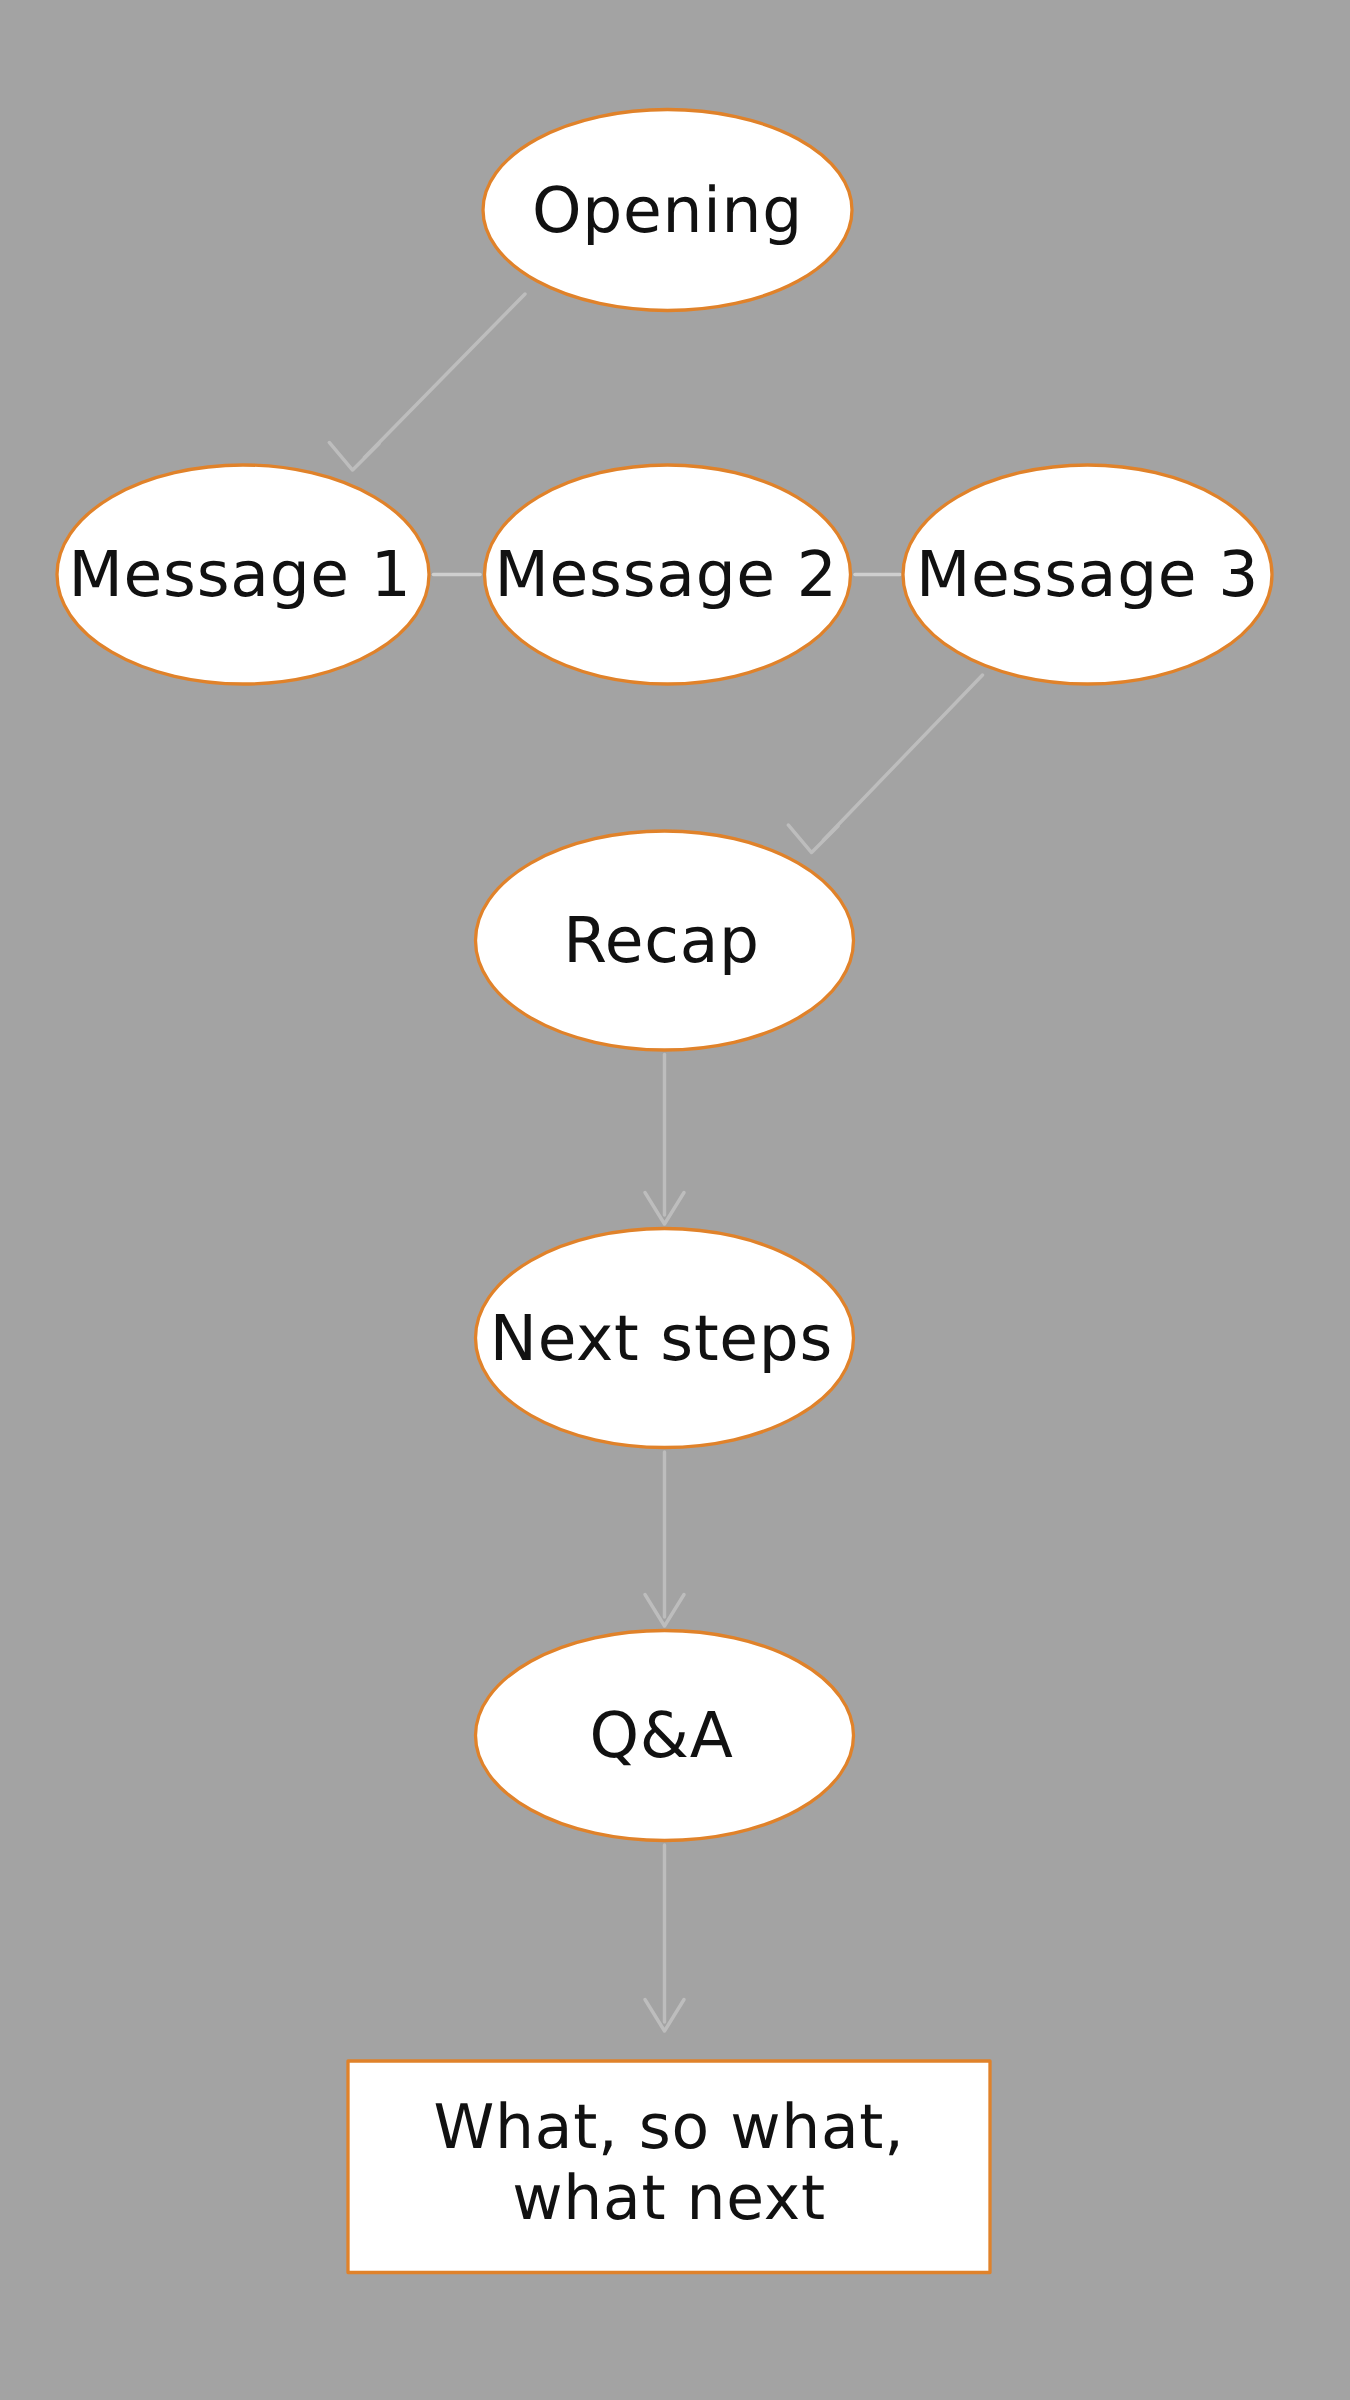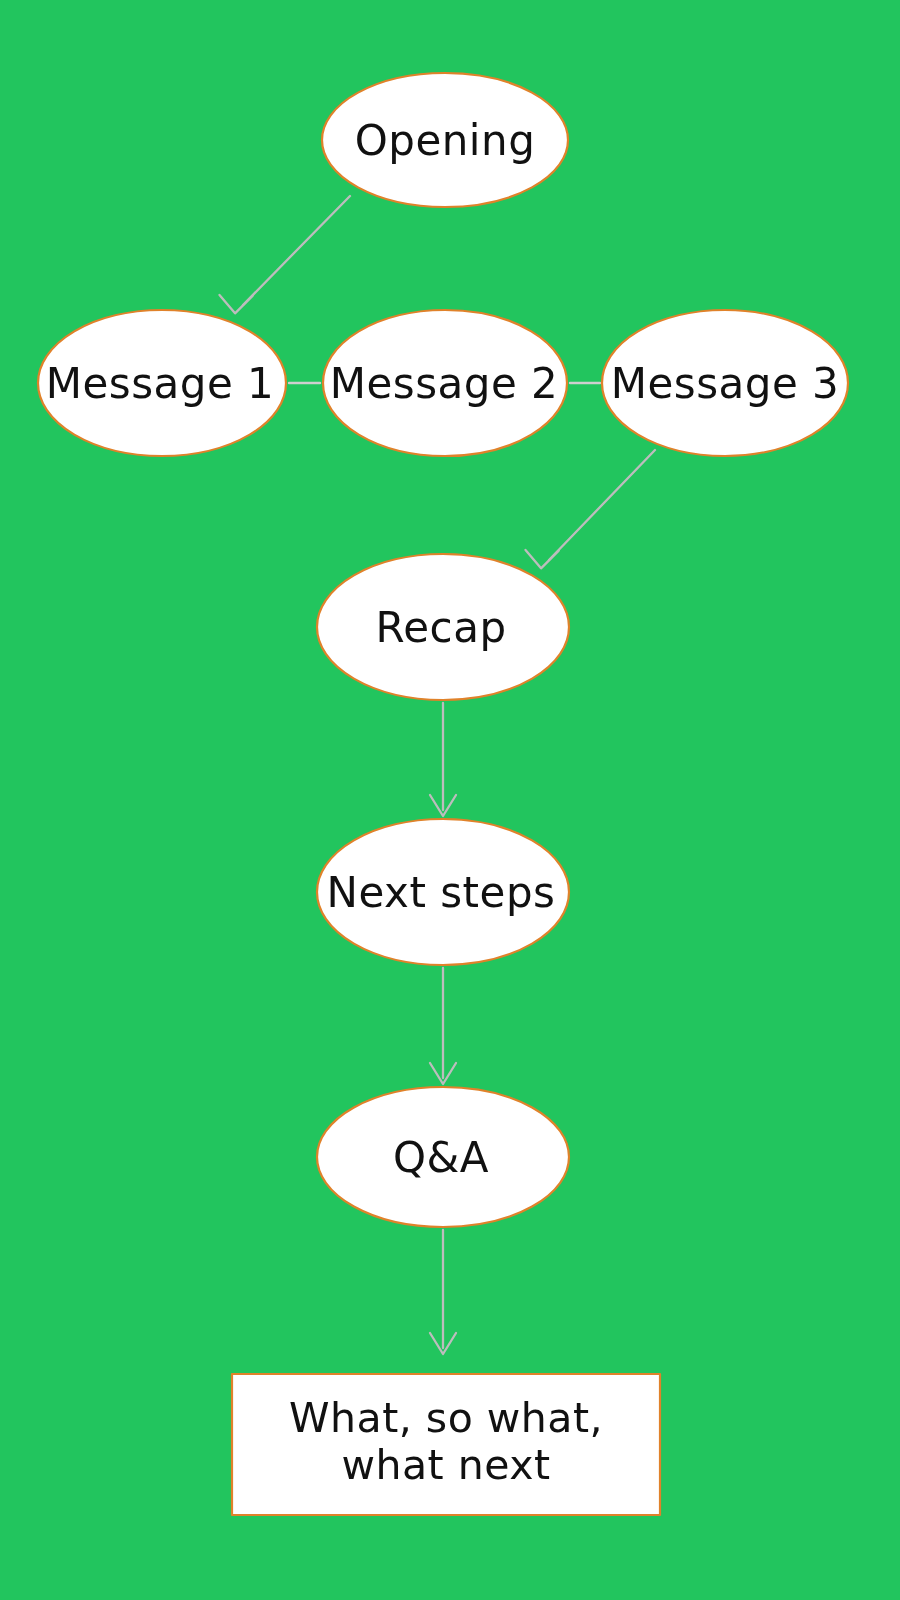--- a/index.html
+++ b/index.html
@@ -10,21 +10,21 @@
   body {
     width: 900px;
     height: 1600px;
     font-family: "DejaVu Sans", sans-serif;
     overflow: hidden;
   }
   #diagram-root {
     position: relative;
     width: 900px;
     height: 1600px;
-    background: #22c55e;
+    background: #a3a3a3;
   }
   svg#flow-svg {
     display: block;
     width: 900px;
     height: 1600px;
   }
   .node-shape {
     fill: #ffffff;
     stroke: #e0822a;
     stroke-width: 2.2;

